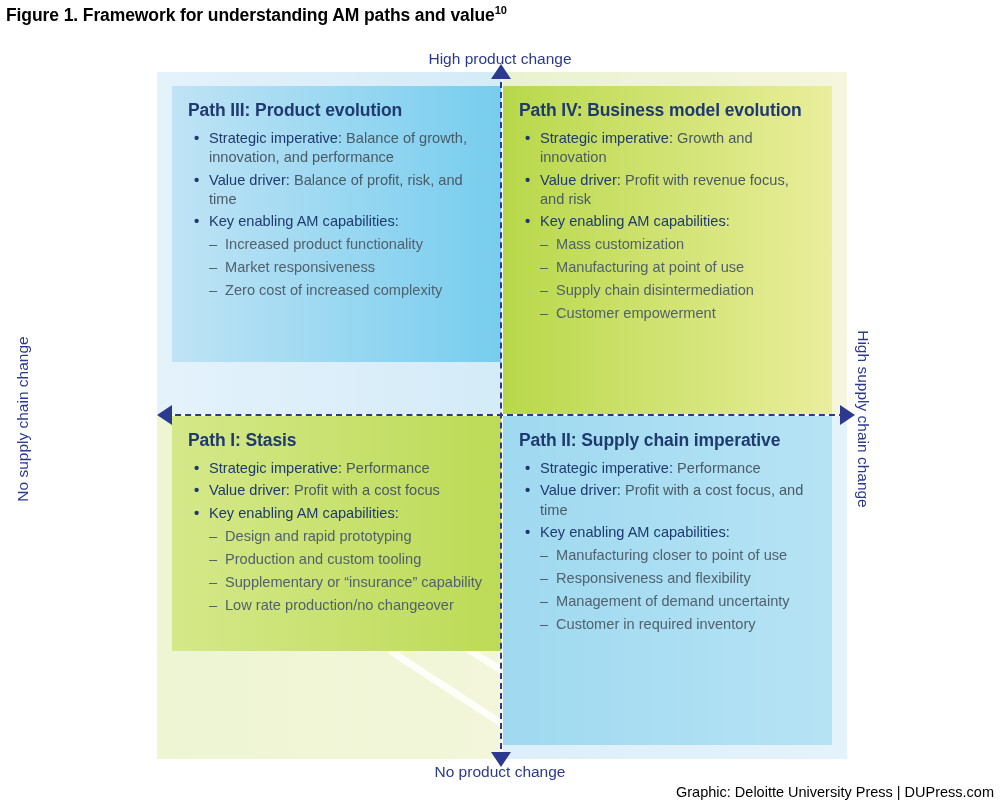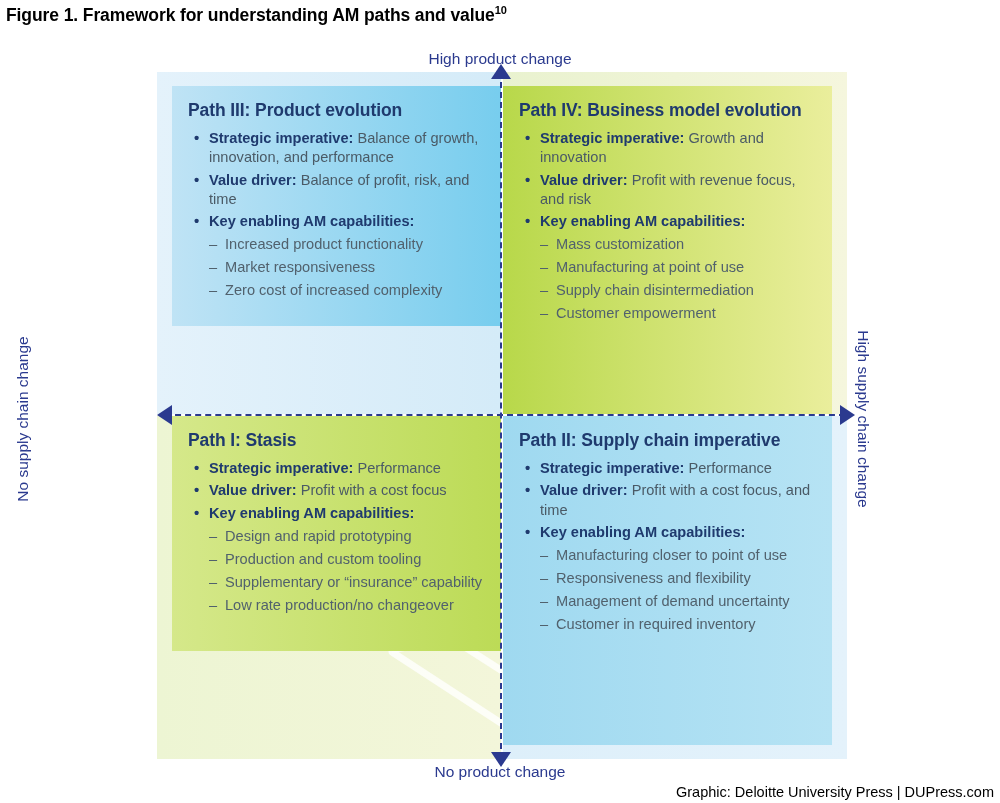--- a/index.html
+++ b/index.html
@@ -32,21 +32,21 @@
     background:linear-gradient(to right,#e4f2fb,#d4ebf8);}
   .panel.tr{left:346px;top:0;width:344px;height:342px;
     background:linear-gradient(to right,#e9f2cf,#f5f6dd);}
   .panel.bl{left:0;top:344px;width:344px;height:343px;
     background:linear-gradient(to right,#edf5d3,#f3f6da);}
   .panel.br{left:346px;top:344px;width:344px;height:343px;
     background:linear-gradient(to right,#ddeffa,#e4f2fb);}
 
   
   .quad{position:absolute;box-sizing:border-box;padding:14px 16px 10px 16px;}
-  .quad.tl{left:15px;top:14px;width:329px;height:240px;
+  .quad.tl{left:15px;top:14px;width:329px;height:276px;
     background:linear-gradient(to right,#bfe3f5,#77cdee);}
   .quad.tr{left:346px;top:14px;width:329px;height:328px;
     background:linear-gradient(to right,#b8d84a,#eaee9c);}
   .quad.bl{left:15px;top:344px;width:329px;height:235px;
     background:linear-gradient(to right,#d5e88a,#bcdb56);}
   .quad.br{left:346px;top:344px;width:329px;height:329px;
     background:linear-gradient(to right,#9fd9f0,#b6e3f4);}
 
   
   .art{position:absolute;pointer-events:none;opacity:.88;}
@@ -60,21 +60,21 @@
     line-height:1.16;margin:0 0 9px 0;letter-spacing:-0.1px;
   }
   ul.b1{list-style:none;margin:0;padding:0;}
   ul.b1 > li{
     position:relative;padding-left:21px;margin-bottom:3px;
     font-size:14.6px;line-height:1.31;color:#4a5a66;
   }
   ul.b1 > li > .dot{
     position:absolute;left:6px;top:-1px;color:#1f3a6e;font-size:15px;font-weight:bold;
   }
-  ul.b1 > li b{color:#1f3a6e;font-weight:bold;margin-top:9px;}
+  ul.b1 > li b{color:#1f3a6e;font-weight:normal;margin-top:9px;}
   ul.b2{list-style:none;margin:4px 0 0 0;padding:0;}
   ul.b2 > li{
     position:relative;padding-left:16px;margin-bottom:4px;
     font-size:14.6px;line-height:1.3;color:#51616d;
   }
   ul.b2 > li > .dash{position:absolute;left:0;top:0;color:#51616d;}
   .cap-head{font-weight:bold;color:#1f3a6e;}
 
   
   .axis-v{

